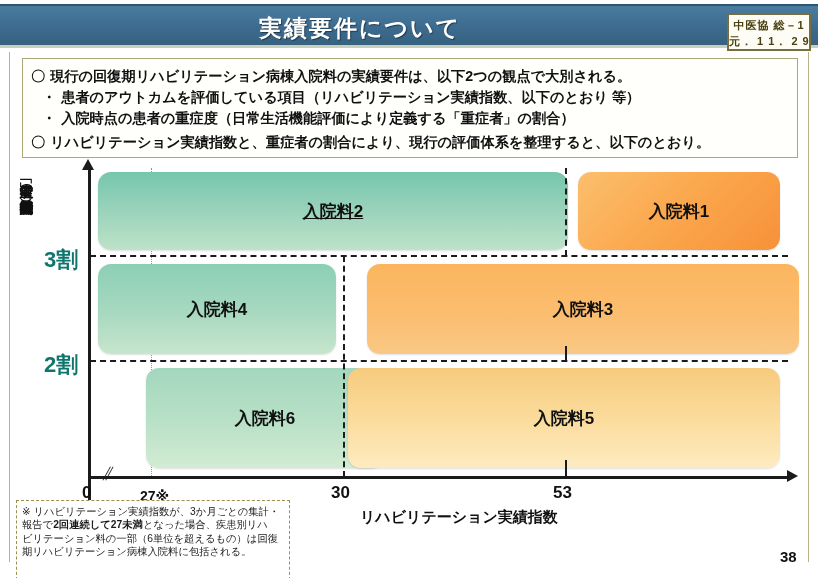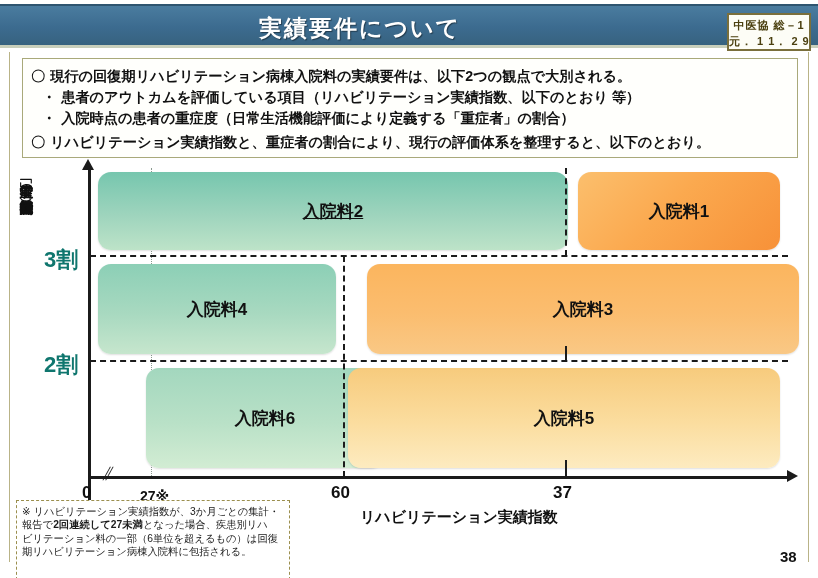--- a/index.html
+++ b/index.html
@@ -324,22 +324,22 @@
 
     <div class="hsep" id="hsep-3"></div>
     <div class="hsep" id="hsep-2"></div>
     <div class="vsep" id="vsep-30"></div>
     <div class="vsep" id="vsep-37"></div>
     <div class="xtickmark" id="xtick-37a"></div>
     <div class="xtickmark" id="xtick-37b"></div>
 
     <div class="xlab" id="xlab-0">0</div>
     <div class="xlab" id="xlab-27">27※</div>
-    <div class="xlab" id="xlab-30">60</div>
-    <div class="xlab" id="xlab-37">37</div>
+    <div class="xlab" id="xlab-30">30</div>
+    <div class="xlab" id="xlab-37">53</div>
     <div id="x-axis-title">リハビリテーション実績指数</div>
   </div>
 
   <div id="footnote">
     <div class="fline">※  リハビリテーション実績指数が、3か月ごとの集計・</div>
     <div class="fline">
       <span>報告で</span><b>2回連続して27未満</b><span>となった場合、疾患別リハ</span>
     </div>
     <div class="fline">ビリテーション料の一部（6単位を超えるもの）は回復</div>
     <div class="fline">期リハビリテーション病棟入院料に包括される。</div>

